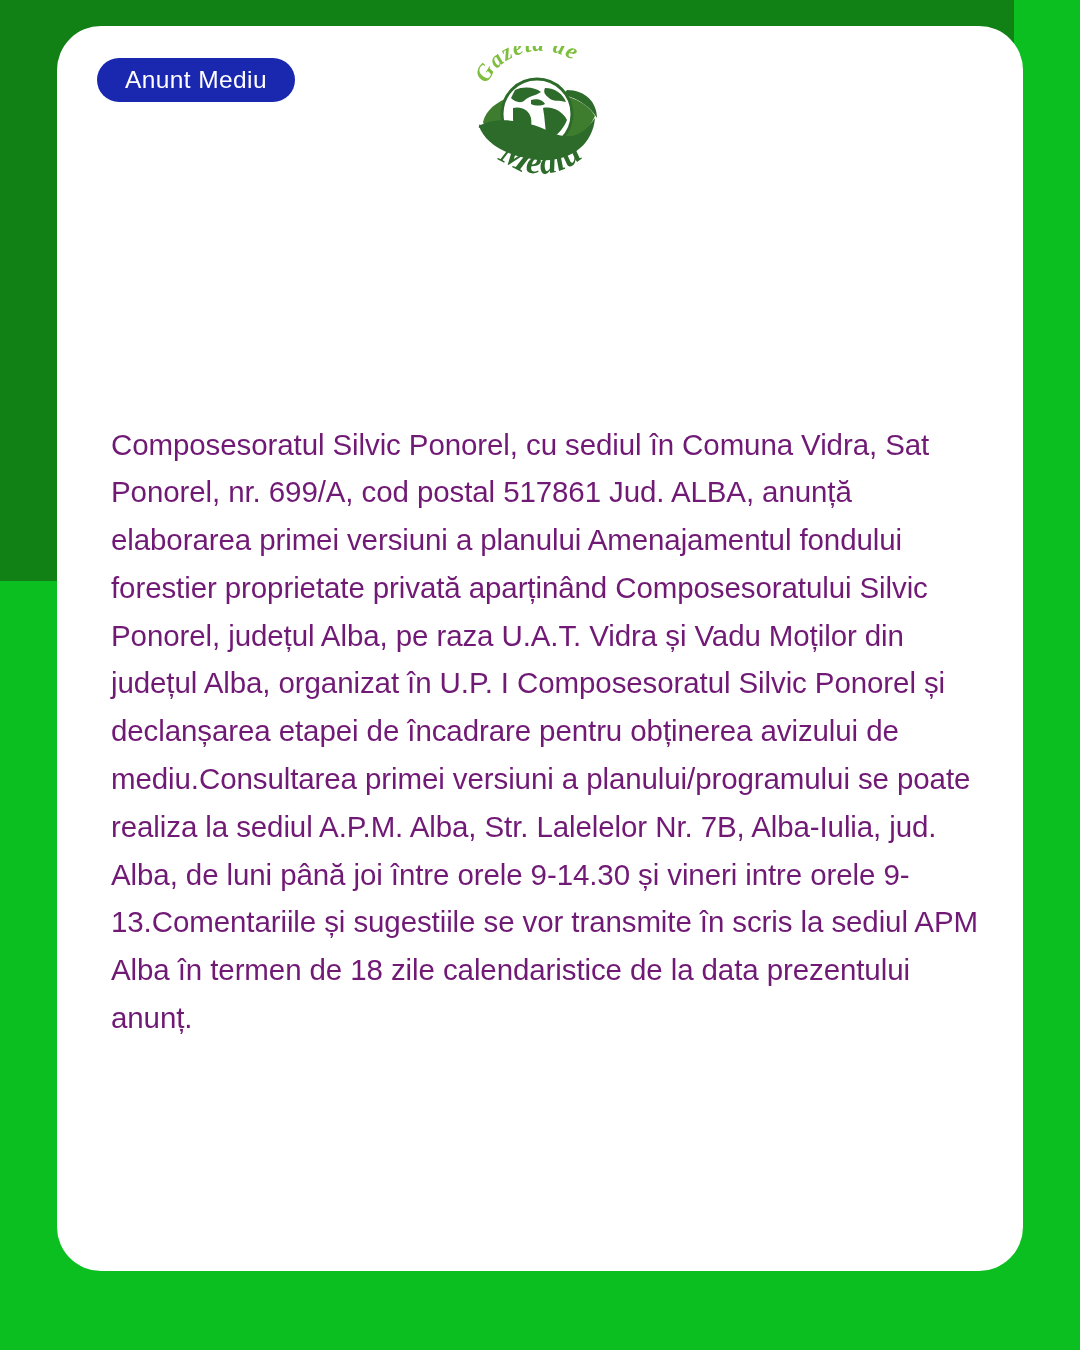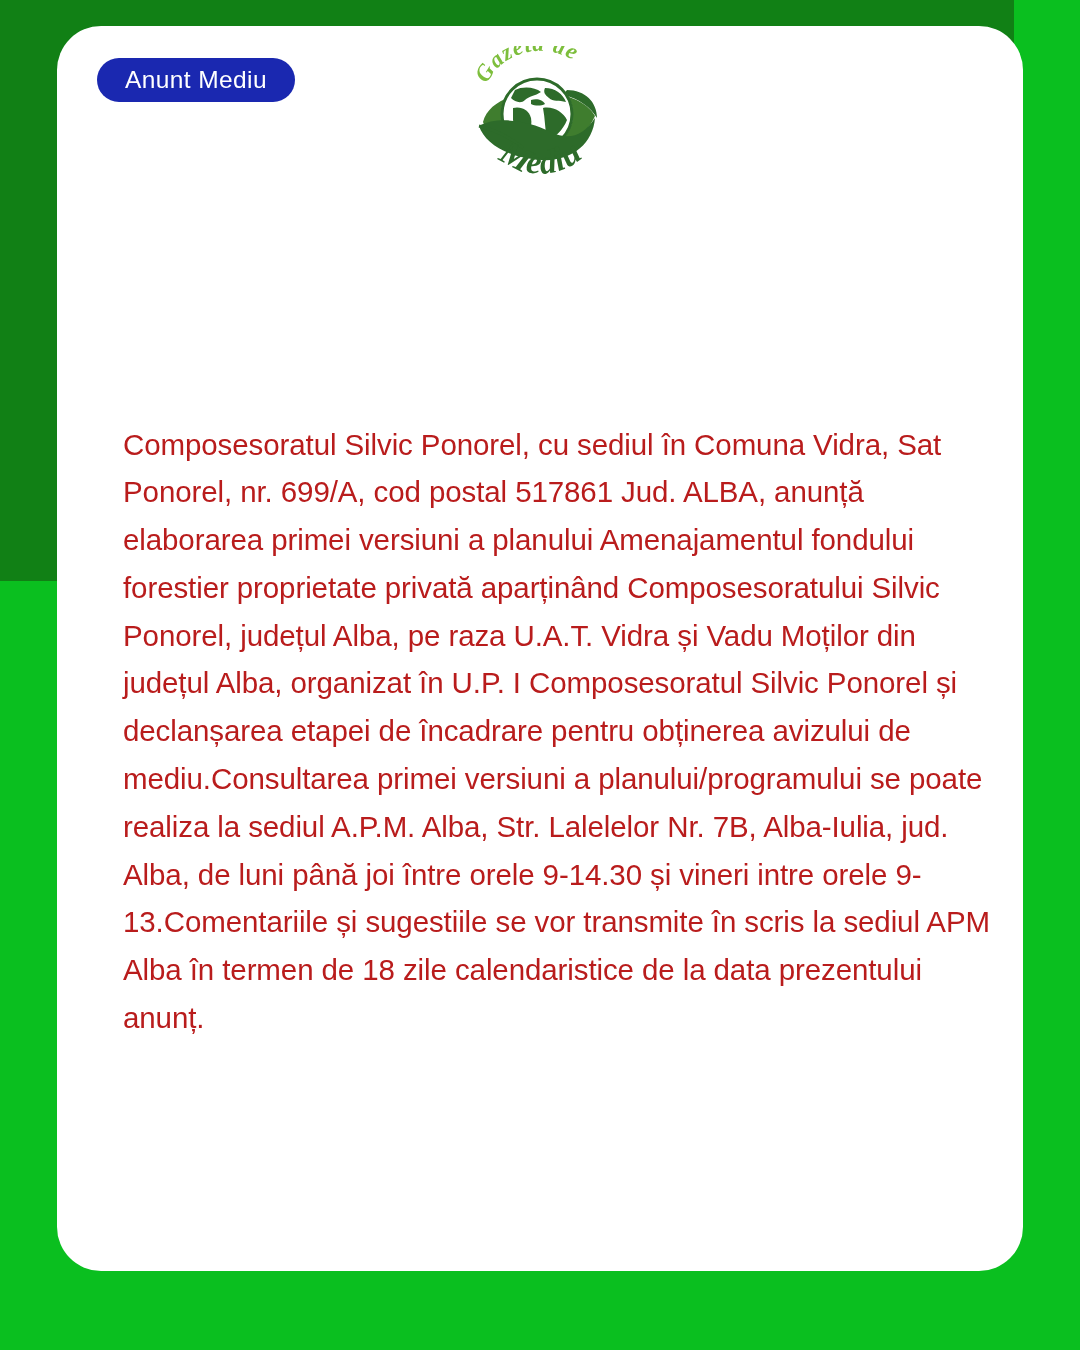--- a/index.html
+++ b/index.html
@@ -100,28 +100,27 @@
     letter-spacing: -0.4px;
     font-family: "Liberation Sans", sans-serif;
   }
 
   
   #body-text {
     position: absolute;
     left: 54px;
     top: 365px;
     width: 880px;
-    color: #b91c1c;
+    color: #701a75;
     font-size: 29.5px;
     font-weight: 400;
     line-height: 1.62;
     letter-spacing: -0.1px;
     font-family: "Liberation Sans", sans-serif;
     white-space: pre-wrap;
-    margin-left: 12px;
   }
 </style>
 </head>
 <body>
 
 <div id="bg-base"></div>
 <div id="bg-dark-block"></div>
 
 <div id="card">
 

